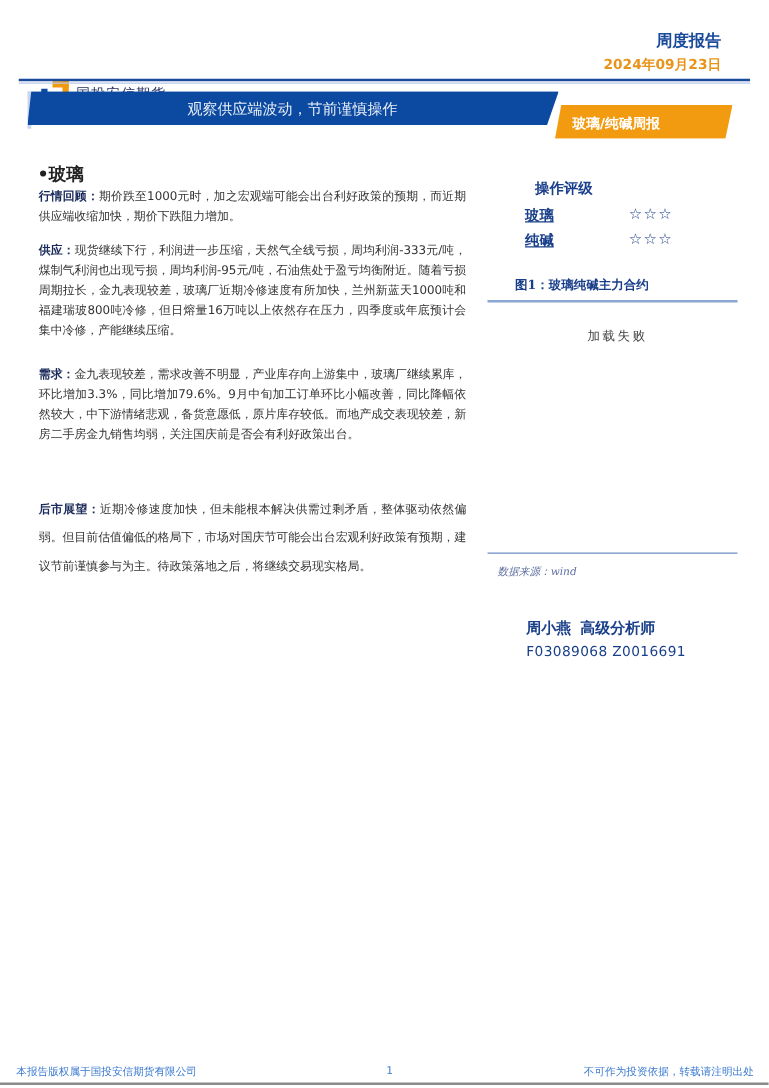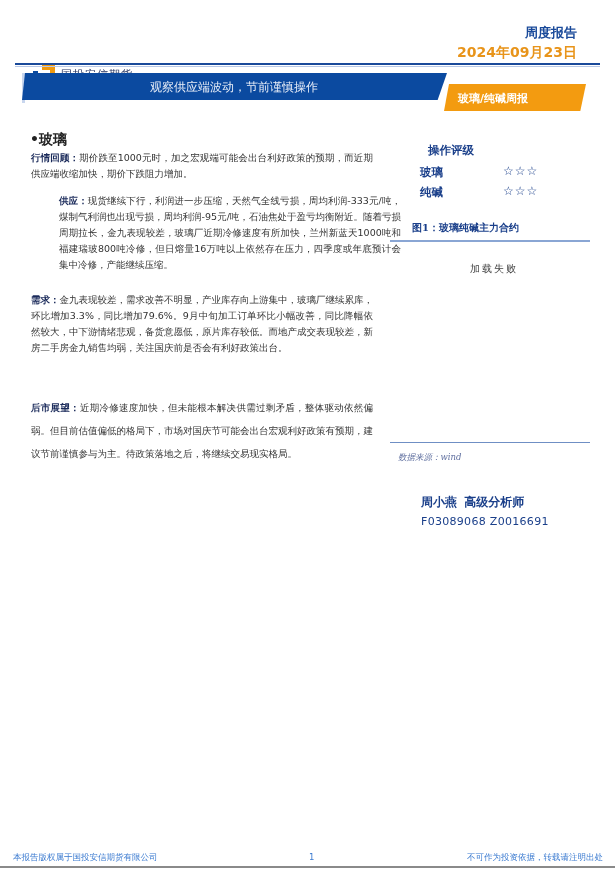--- a/index.html
+++ b/index.html
@@ -15,21 +15,21 @@
     .logo-mark { position: absolute; left: 0; top: 0; width: 22px; height: 22px; }
     .logo-mark .blue2 { position: absolute; left: 0; top: 6px; width: 5px; height: 16px; background: #0b4aa0; }
     .logo-mark .blue3 { position: absolute; left: 0; top: 17px; width: 17px; height: 5px; background: #0b4aa0; }
     .logo-mark .orange { position: absolute; left: 9px; top: 0; width: 13px; height: 5px; background: #f19a0f; }
     .logo-mark .orange2 { position: absolute; left: 17px; top: 0; width: 5px; height: 14px; background: #f19a0f; }
     .logo-cn { position: absolute; left: 28px; top: 2px; font-size: 11px; color: #1a2a5a; letter-spacing: 1px; white-space: nowrap; }
     .logo-en { position: absolute; left: 28px; top: 16px; font-size: 5px; color: #1a2a5a; white-space: nowrap; letter-spacing: 0.2px; }
 
     
     .report-type { right: 38px; top: 24px; font-size: 13px; font-weight: bold; color: #1a4a9a; }
-    .report-date { right: 38px; top: 44px; font-size: 14px; font-weight: bold; color: #e8941a; }
+    .report-date { right: 38px; top: 44px; font-size: 11px; font-weight: bold; color: #e8941a; }
 
     .top-rule { left: 15px; top: 63px; width: 585px; height: 2px; background: #1a4a9a; }
     .top-rule2 { left: 15px; top: 66px; width: 585px; height: 1px; background: #b8c8e6; }
 
     
     .banner-blue {
       left: 22px; top: 73px; width: 425px; height: 27px;
       background: #0b4aa0;
       clip-path: polygon(3px 0, 100% 0, 97.8% 100%, 0 100%);
     }
@@ -43,21 +43,21 @@
     .banner-sub { left: 458px; top: 91px; font-size: 11px; font-weight: bold; color: #ffffff; white-space: nowrap; }
 
     
     .section-title { left: 30px; top: 131px; font-size: 14px; font-weight: bold; color: #222; white-space: nowrap; }
     .body-text { left: 31px; width: 342px; font-size: 9.5px; line-height: 16px; color: #333; }
     .para { margin: 0; text-align: justify; }
     .para .lbl { font-weight: bold; color: #1a2a5a; }
 
     
     .rating-title { left: 428px; top: 143px; font-size: 11.5px; font-weight: bold; color: #1a3f8a; font-family: Liberation Serif, serif; }
-    .rating-row { left: 420px; font-size: 11.5px; font-weight: bold; color: #1a3f8a; font-family: "DejaVu Serif", serif; }
+    .rating-row { left: 420px; font-size: 11.5px; font-weight: bold; color: #1a3f8a; font-family: "DejaVu Serif", serif; text-decoration: underline; }
     .rating-stars { left: 503px; font-size: 12px; color: #1a3f8a; letter-spacing: 1px; }
 
     .fig-title { left: 398px; top: 221px; font-size: 10px; font-weight: bold; color: #1a3f8a; font-family: "DejaVu Serif", serif; white-space: nowrap; margin-left: 14px; }
     .fig-rule-top { left: 390px; top: 240px; width: 200px; height: 2px; background: #8aa6d4; }
     .fig-frame { left: 390px; top: 242px; width: 200px; height: 200px; }
     .fig-failed { left: 470px; top: 262px; font-size: 10px; color: #444; font-family: Liberation Serif, serif; letter-spacing: 2px; }
     .fig-rule-bottom { left: 390px; top: 442px; width: 200px; height: 1px; background: #6f8fc4; }
     .fig-source { left: 398px; top: 452px; font-size: 8.5px; font-style: italic; color: #6070a0; font-family: "DejaVu Serif", serif; }
 
     .analyst-name { left: 421px; top: 494px; font-size: 12px; font-weight: bold; color: #1a3f8a; font-family: Liberation Mono, monospace; white-space: nowrap; }
@@ -93,21 +93,21 @@
 <div class="abs banner-blue"></div>
 <div class="abs banner-title">观察供应端波动，节前谨慎操作</div>
 <div class="abs banner-orange"></div>
 <div class="abs banner-sub">玻璃/纯碱周报</div>
 
 <div class="abs section-title">•玻璃</div>
 
 <div class="abs body-text" style="top:150px;">
   <p class="para"><span class="lbl">行情回顾：</span><span>期价跌至1000元时，加之宏观端可能会出台利好政策的预期，而近期供应端收缩加快，期价下跌阻力增加。</span></p>
 </div>
-<div class="abs body-text" style="top:193px;margin-left:28px;">
+<div class="abs body-text" style="top:193px;">
   <p class="para"><span class="lbl">供应：</span><span>现货继续下行，利润进一步压缩，天然气全线亏损，周均利润-333元/吨，煤制气利润也出现亏损，周均利润-95元/吨，石油焦处于盈亏均衡附近。随着亏损周期拉长，金九表现较差，玻璃厂近期冷修速度有所加快，兰州新蓝天1000吨和福建瑞玻800吨冷修，但日熔量16万吨以上依然存在压力，四季度或年底预计会集中冷修，产能继续压缩。</span></p>
 </div>
 <div class="abs body-text" style="top:292px;">
   <p class="para"><span class="lbl">需求：</span><span>金九表现较差，需求改善不明显，产业库存向上游集中，玻璃厂继续累库，环比增加3.3%，同比增加79.6%。9月中旬加工订单环比小幅改善，同比降幅依然较大，中下游情绪悲观，备货意愿低，原片库存较低。而地产成交表现较差，新房二手房金九销售均弱，关注国庆前是否会有利好政策出台。</span></p>
 </div>
 <div class="abs body-text" style="top:396px; line-height:23px;">
   <p class="para"><span class="lbl">后市展望：</span><span>近期冷修速度加快，但未能根本解决供需过剩矛盾，整体驱动依然偏弱。但目前估值偏低的格局下，市场对国庆节可能会出台宏观利好政策有预期，建议节前谨慎参与为主。待政策落地之后，将继续交易现实格局。</span></p>
 </div>
 
 <div class="abs rating-title">操作评级</div>

